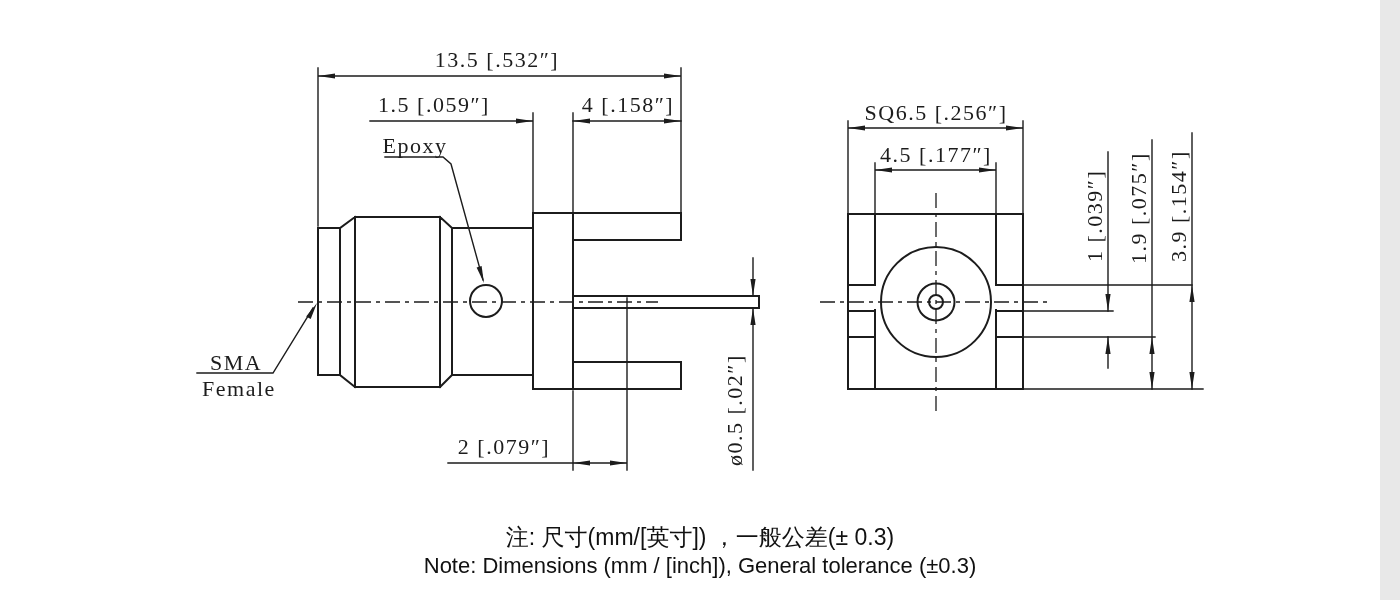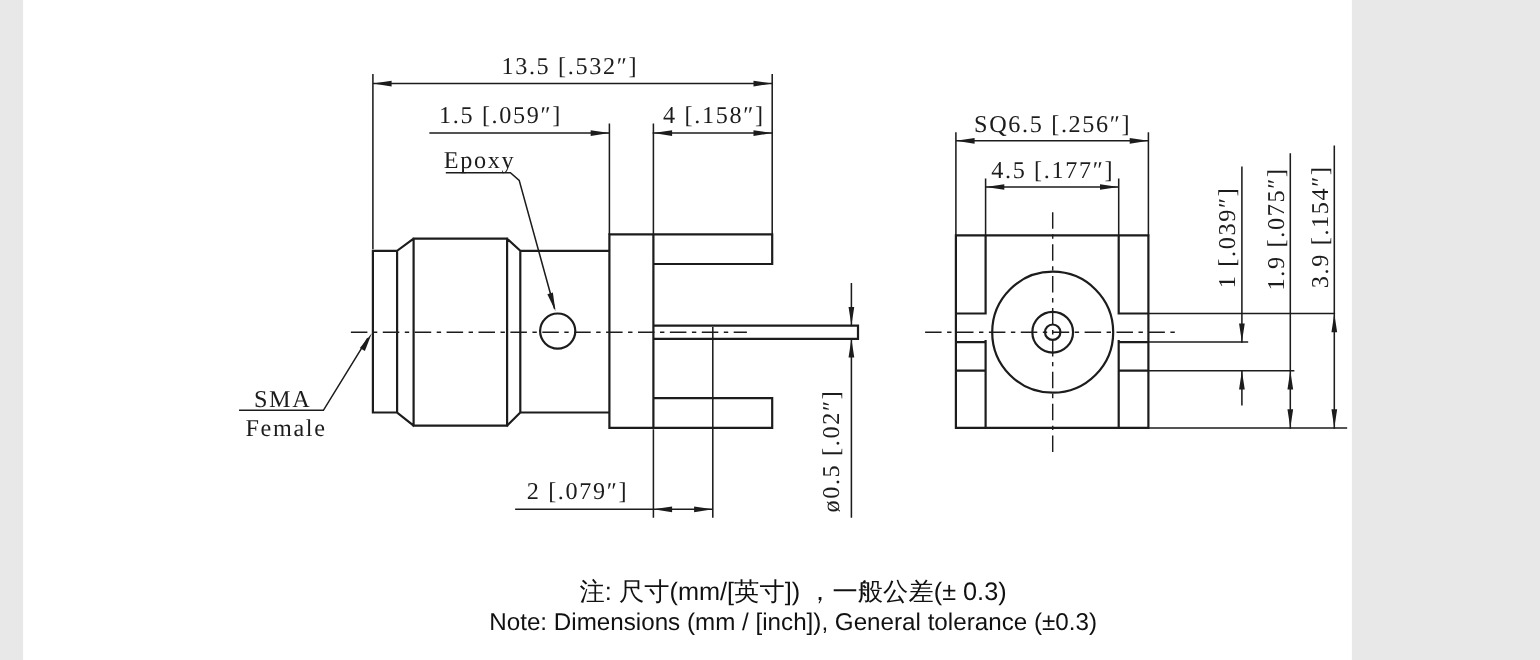--- a/index.html
+++ b/index.html
@@ -4,24 +4,23 @@
 <style>
   :root{
     --line-color:#1c1c1c;
     --bg-color:#ffffff;
     --note-color:#111111;
   }
   html,body{margin:0;padding:0;}
   body{background:#e8e8e8;font-family:"Liberation Sans",sans-serif;}
   .sheet{
     position:relative;
-    width:1208px;height:600px;
+    width:1380px;height:600px;
     background:var(--bg-color);
     overflow:hidden;
-    margin-left:21px;
   }
   svg{display:block;}
   .ol{stroke:var(--line-color);stroke-width:2;fill:none;stroke-linecap:square;}
   .thin{stroke:var(--line-color);stroke-width:1.4;fill:none;stroke-linecap:square;}
   .cl{stroke:var(--line-color);stroke-width:1.3;fill:none;stroke-dasharray:15 5 4 5;}
   .ah{fill:var(--line-color);stroke:none;}
   .dim-text{
     font-family:"Liberation Serif",serif;
     font-size:22px;
     letter-spacing:1.5px;

